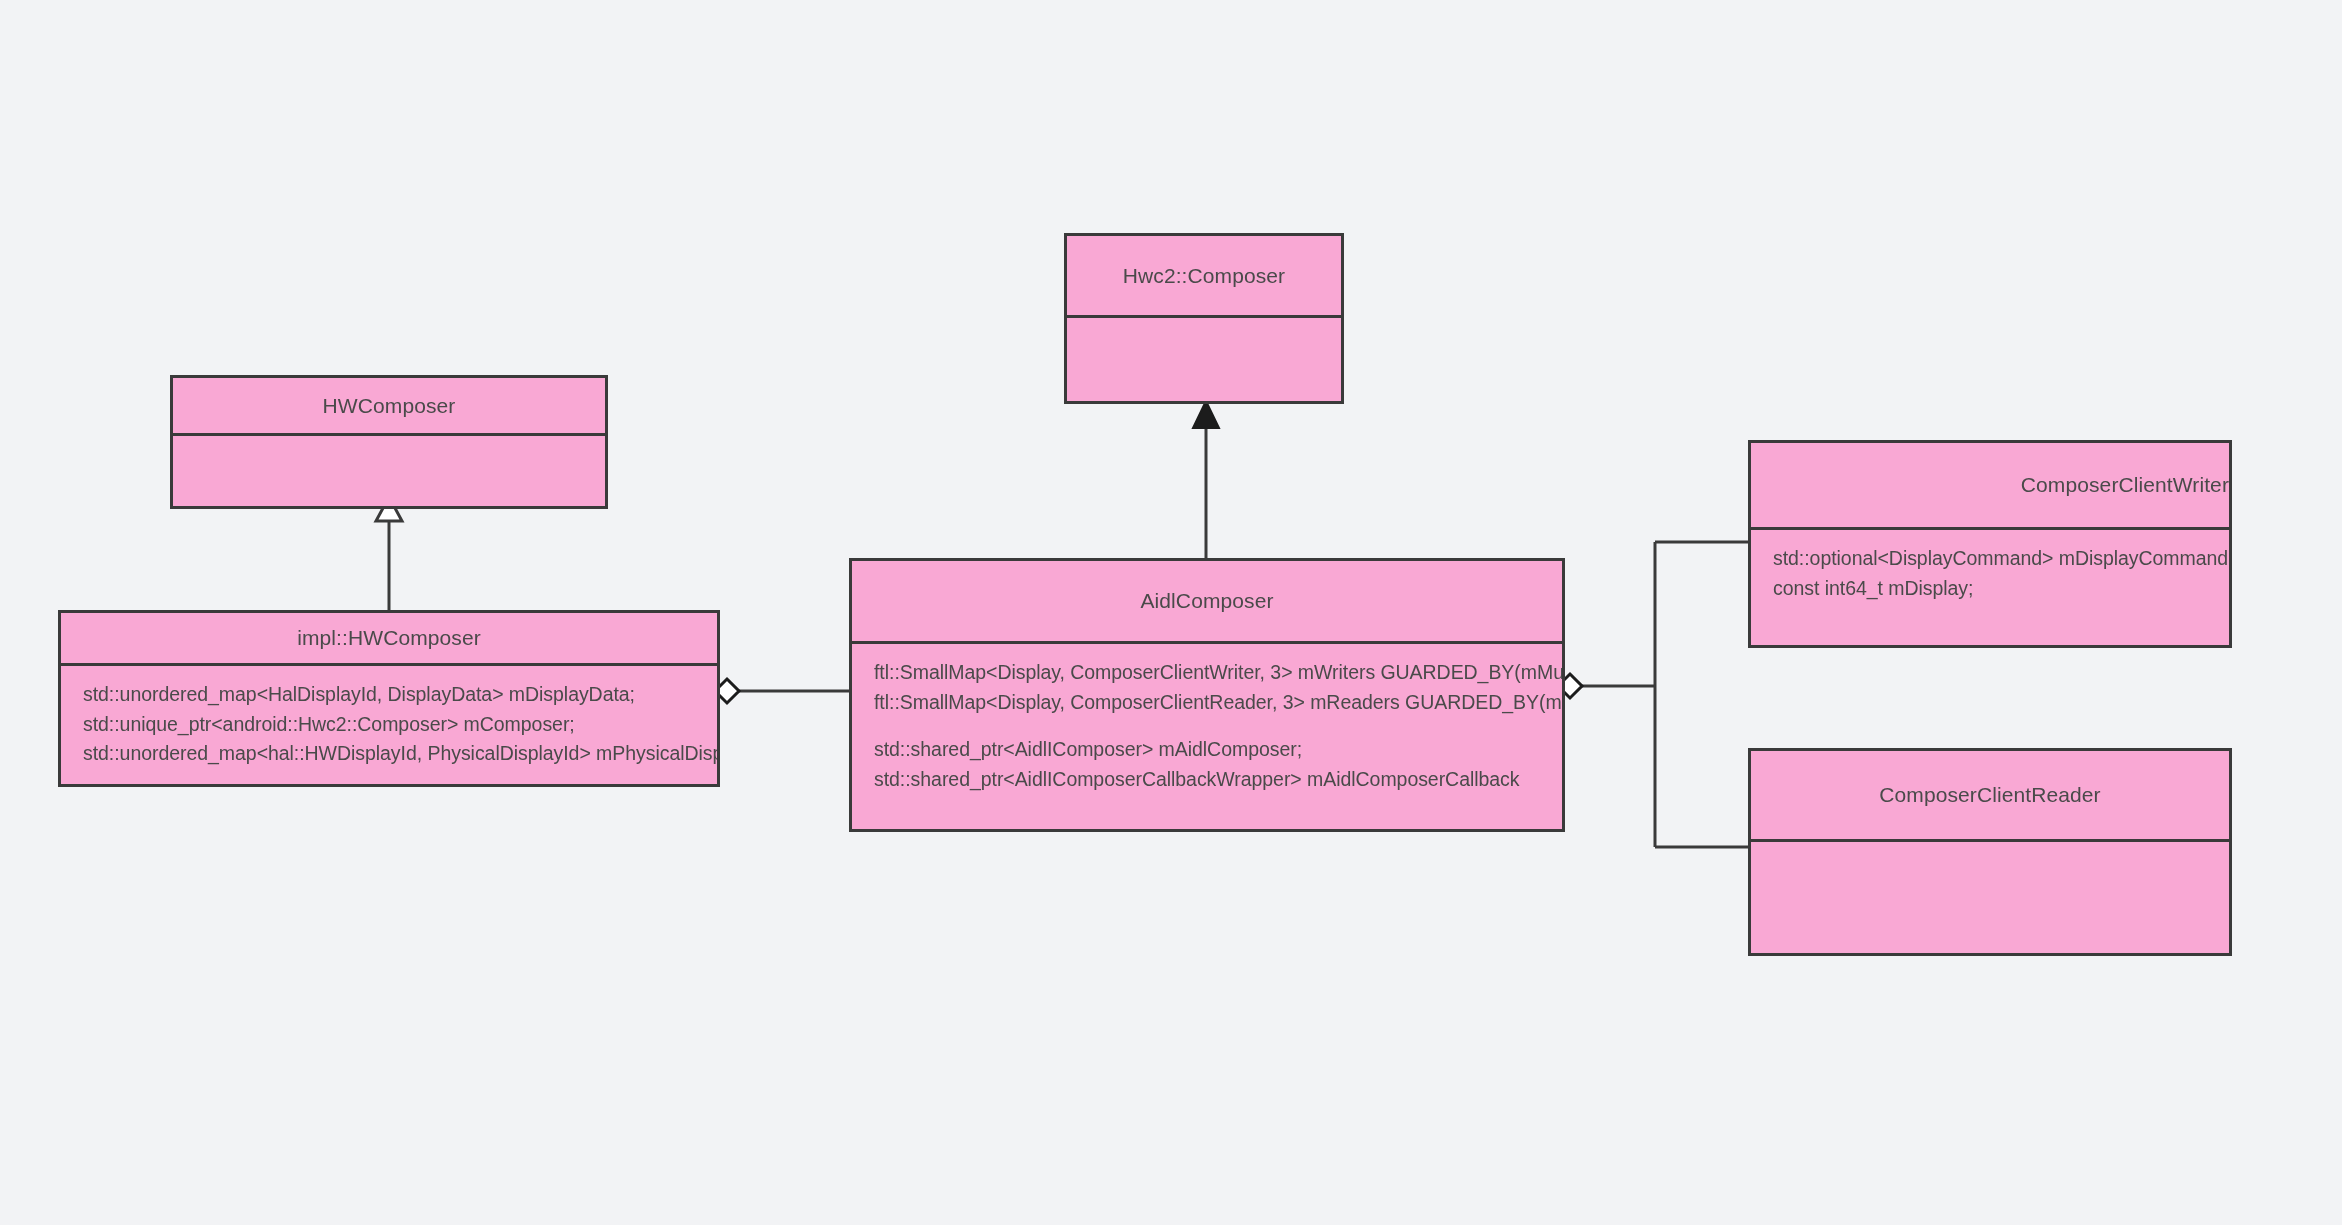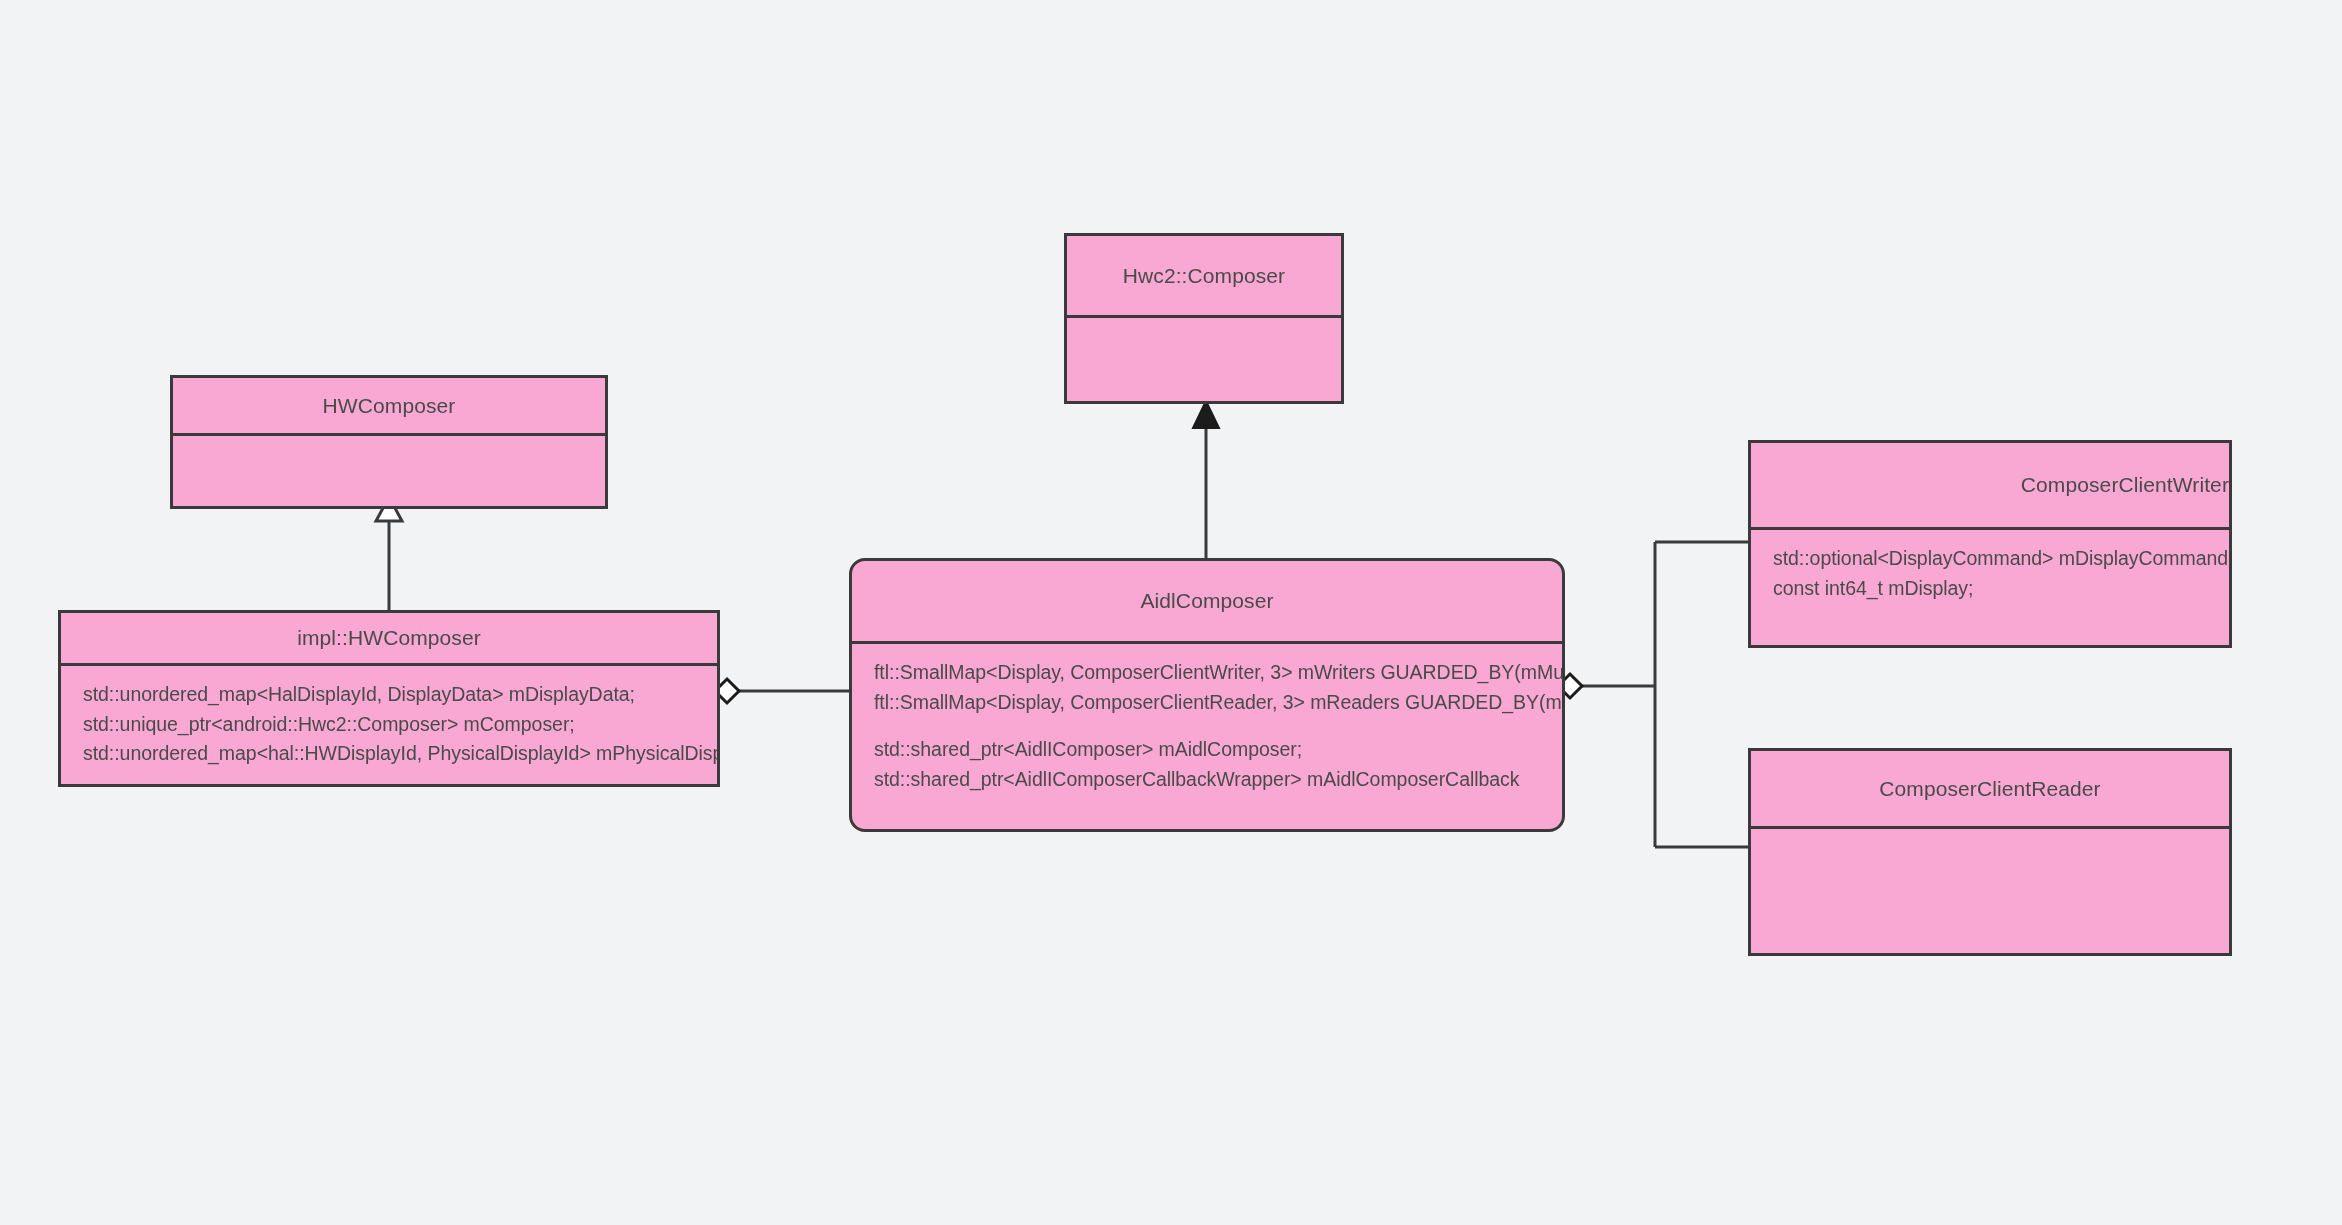--- a/index.html
+++ b/index.html
@@ -121,21 +121,21 @@
     <div class="class-name-compartment" style="height: 53px;">
       <span class="class-name">impl::HWComposer</span>
     </div>
     <div class="class-attrs-compartment">
         <div class="attr-line">std::unordered_map&lt;HalDisplayId, DisplayData&gt; mDisplayData;</div>
         <div class="attr-line">std::unique_ptr&lt;android::Hwc2::Composer&gt; mComposer;</div>
         <div class="attr-line">std::unordered_map&lt;hal::HWDisplayId, PhysicalDisplayId&gt; mPhysicalDisplayIdMap;</div>
       </div>
   </div>
 
-  <div class="uml-class" style="left: 849px; top: 558px; width: 716px; height: 274px; border-radius: 16px;">
+  <div class="uml-class" style="left: 849px; top: 558px; width: 716px; height: 274px;">
     <div class="class-name-compartment" style="height: 83px;">
       <span class="class-name">AidlComposer</span>
     </div>
     <div class="class-attrs-compartment">
         <div class="attr-line">ftl::SmallMap&lt;Display, ComposerClientWriter, 3&gt; mWriters GUARDED_BY(mMutex);</div>
         <div class="attr-line">ftl::SmallMap&lt;Display, ComposerClientReader, 3&gt; mReaders GUARDED_BY(mMutex);</div>
         <div class="attr-line attr-spacer"></div>
         <div class="attr-line">std::shared_ptr&lt;AidlIComposer&gt; mAidlComposer;</div>
         <div class="attr-line">std::shared_ptr&lt;AidlIComposerCallbackWrapper&gt; mAidlComposerCallback</div>
       </div>
@@ -145,19 +145,19 @@
     <div class="class-name-compartment" style="height: 87px; justify-content: flex-end;">
       <span class="class-name">ComposerClientWriter</span>
     </div>
     <div class="class-attrs-compartment">
         <div class="attr-line">std::optional&lt;DisplayCommand&gt; mDisplayCommand;</div>
         <div class="attr-line">const int64_t mDisplay;</div>
       </div>
   </div>
 
   <div class="uml-class" style="left: 1748px; top: 748px; width: 484px; height: 208px;">
-    <div class="class-name-compartment" style="height: 78px;">
+    <div class="class-name-compartment" style="height: 91px;">
       <span class="class-name">ComposerClientReader</span>
     </div>
     <div class="class-attrs-compartment"></div>
   </div>
 
 </div>
 
 </body></html>

